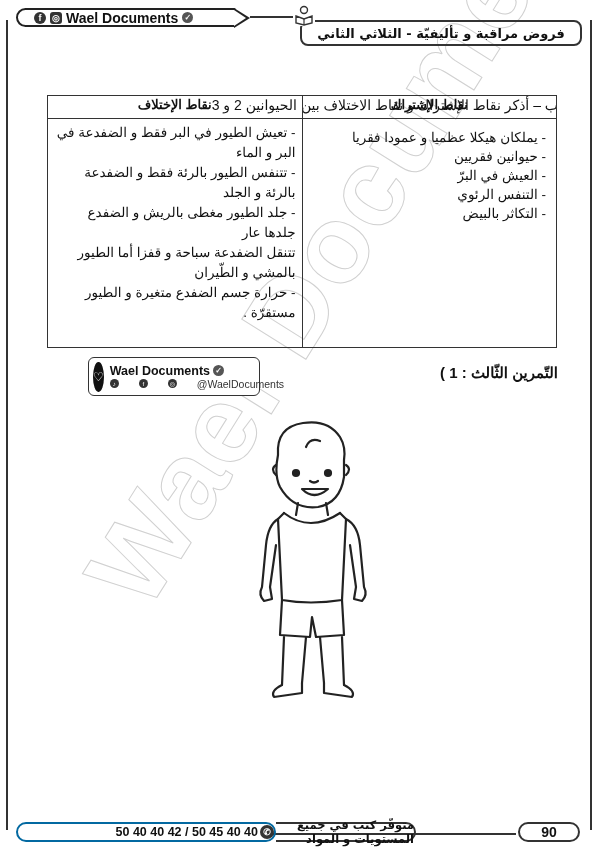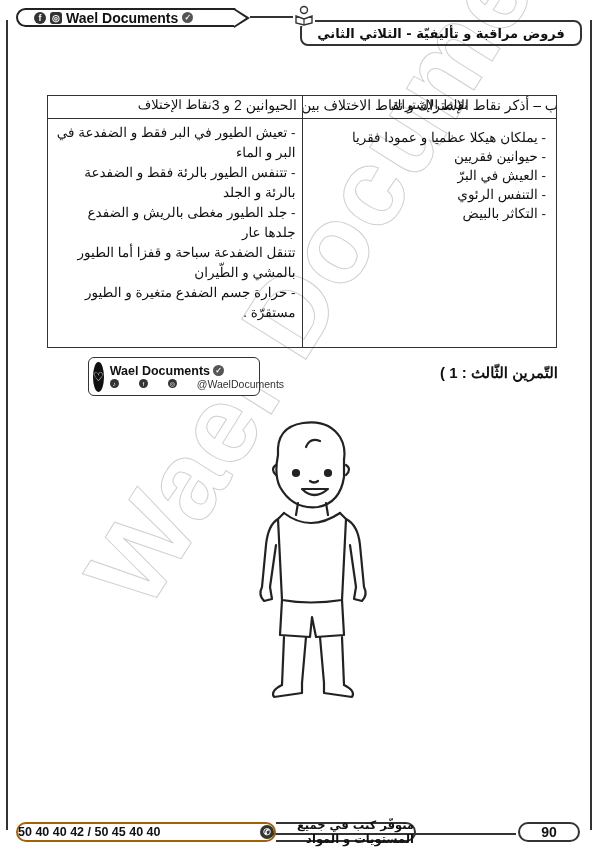--- a/index.html
+++ b/index.html
@@ -47,21 +47,21 @@
     .question {
       position: absolute; right: 42px; top: 66px; direction: rtl;
       font-family: "Liberation Sans", sans-serif; font-size: 14px; margin-top: 31px;
     }
 
     table.compare {
       position: absolute; left: 47px; top: 95px; width: 510px; border-collapse: collapse;
       direction: rtl; font-family: "Liberation Sans", sans-serif; font-size: 13.5px;
     }
     table.compare th, table.compare td { border: 1.5px solid #333; vertical-align: top; }
-    table.compare th { height: 20px; font-weight: normal; font-size: 13px; }
+    table.compare th { height: 20px; font-weight: bold; font-size: 13px; }
     table.compare td { height: 215px; padding: 4px 6px; width: 50%; }
     table.compare td.common { padding-top: 9px; padding-right: 10px; }
     .line { line-height: 20px; white-space: normal; }
     .common .line { line-height: 19px; }
 
     .badge {
       position: absolute; left: 88px; top: 357px; width: 172px; height: 39px;
       border: 1.5px solid #333; border-radius: 6px; box-sizing: border-box; background: #fff;
       display: flex; align-items: center; padding-left: 4px; gap: 6px;
     }
@@ -82,21 +82,21 @@
     .watermark {
       position: absolute; left: 60px; top: 560px; transform: rotate(-58deg); transform-origin: left top;
       font-family: "Liberation Sans", sans-serif; font-weight: bold; font-size: 110px;
       color: transparent; -webkit-text-stroke: 1px #d0d0d0; white-space: nowrap; letter-spacing: 2px;
     }
 
     .figure { position: absolute; left: 248px; top: 415px; width: 140px; height: 290px; }
 
     .footer-pill {
       position: absolute; left: 16px; top: 822px; width: 260px; height: 20px; box-sizing: border-box;
-      border: 2px solid #a16207; border-radius: 10px; display: flex; align-items: center; justify-content: space-between;
+      border: 2px solid #0369a1; border-radius: 10px; display: flex; align-items: center; justify-content: flex-end;
       font-family: "Liberation Sans", sans-serif; font-weight: bold; font-size: 12.5px; gap: 2px;
     }
     .phone-icon { width: 14px; height: 14px; border-radius: 50%; background: #333; color: #fff; font-size: 9px; display: inline-flex; align-items: center; justify-content: center; }
     .footer-text {
       position: absolute; left: 276px; top: 822px; width: 140px; height: 20px; box-sizing: border-box;
       border: 2px solid #333; border-left: none; border-radius: 0 10px 10px 0;
       direction: rtl; font-weight: bold; font-size: 11.5px; display: flex; align-items: center; justify-content: flex-end;
       font-family: "DejaVu Sans", sans-serif;
     }
     .page-box {

